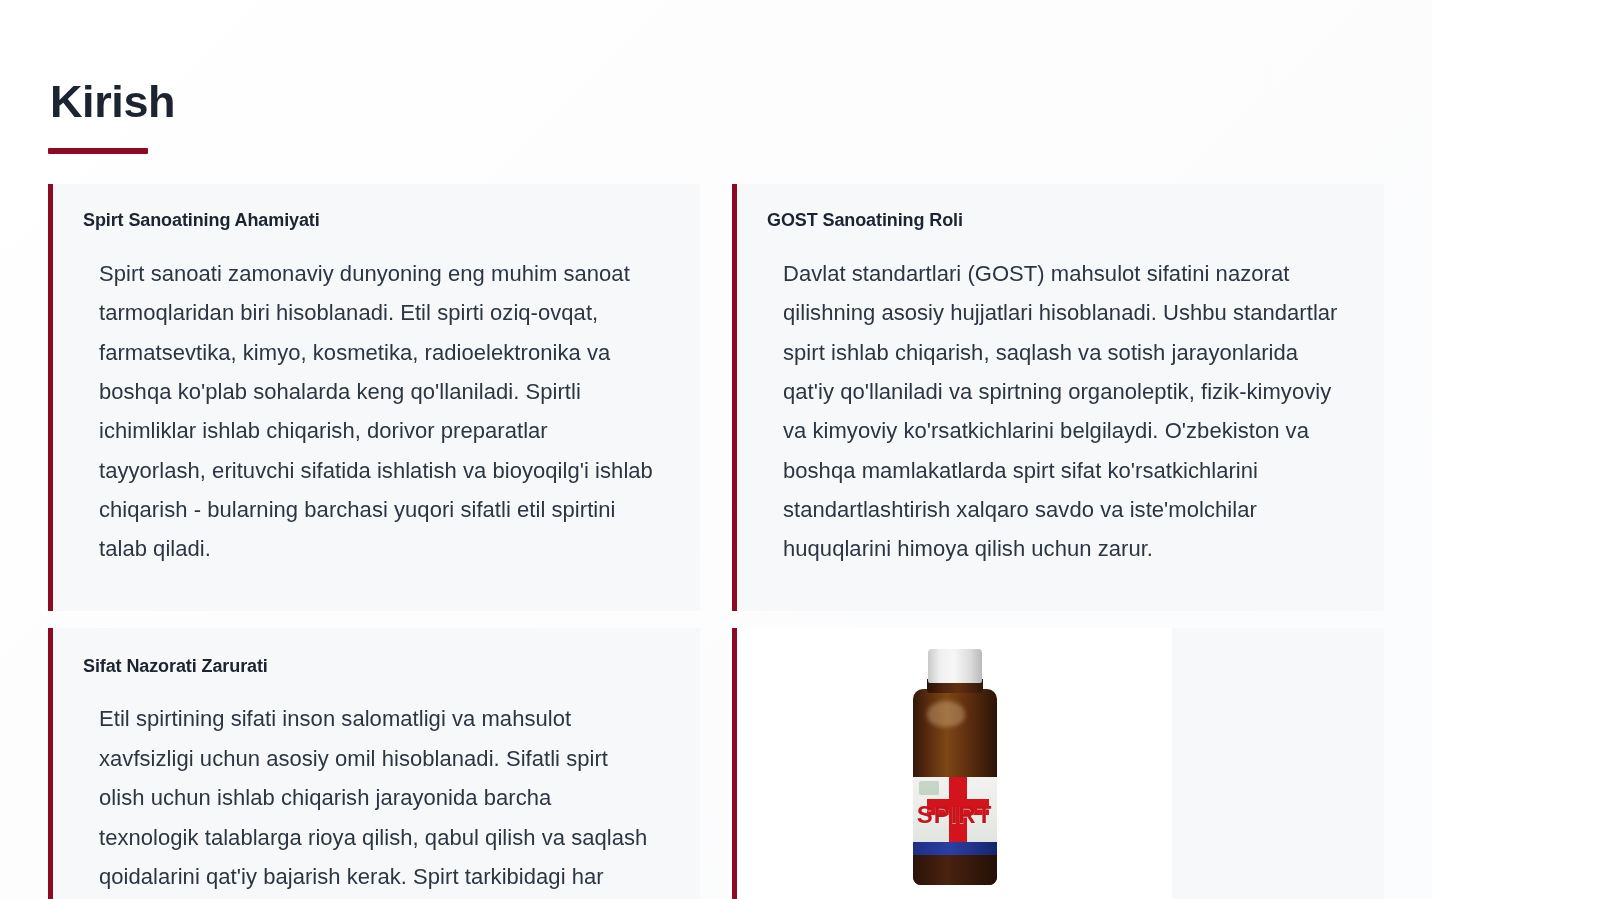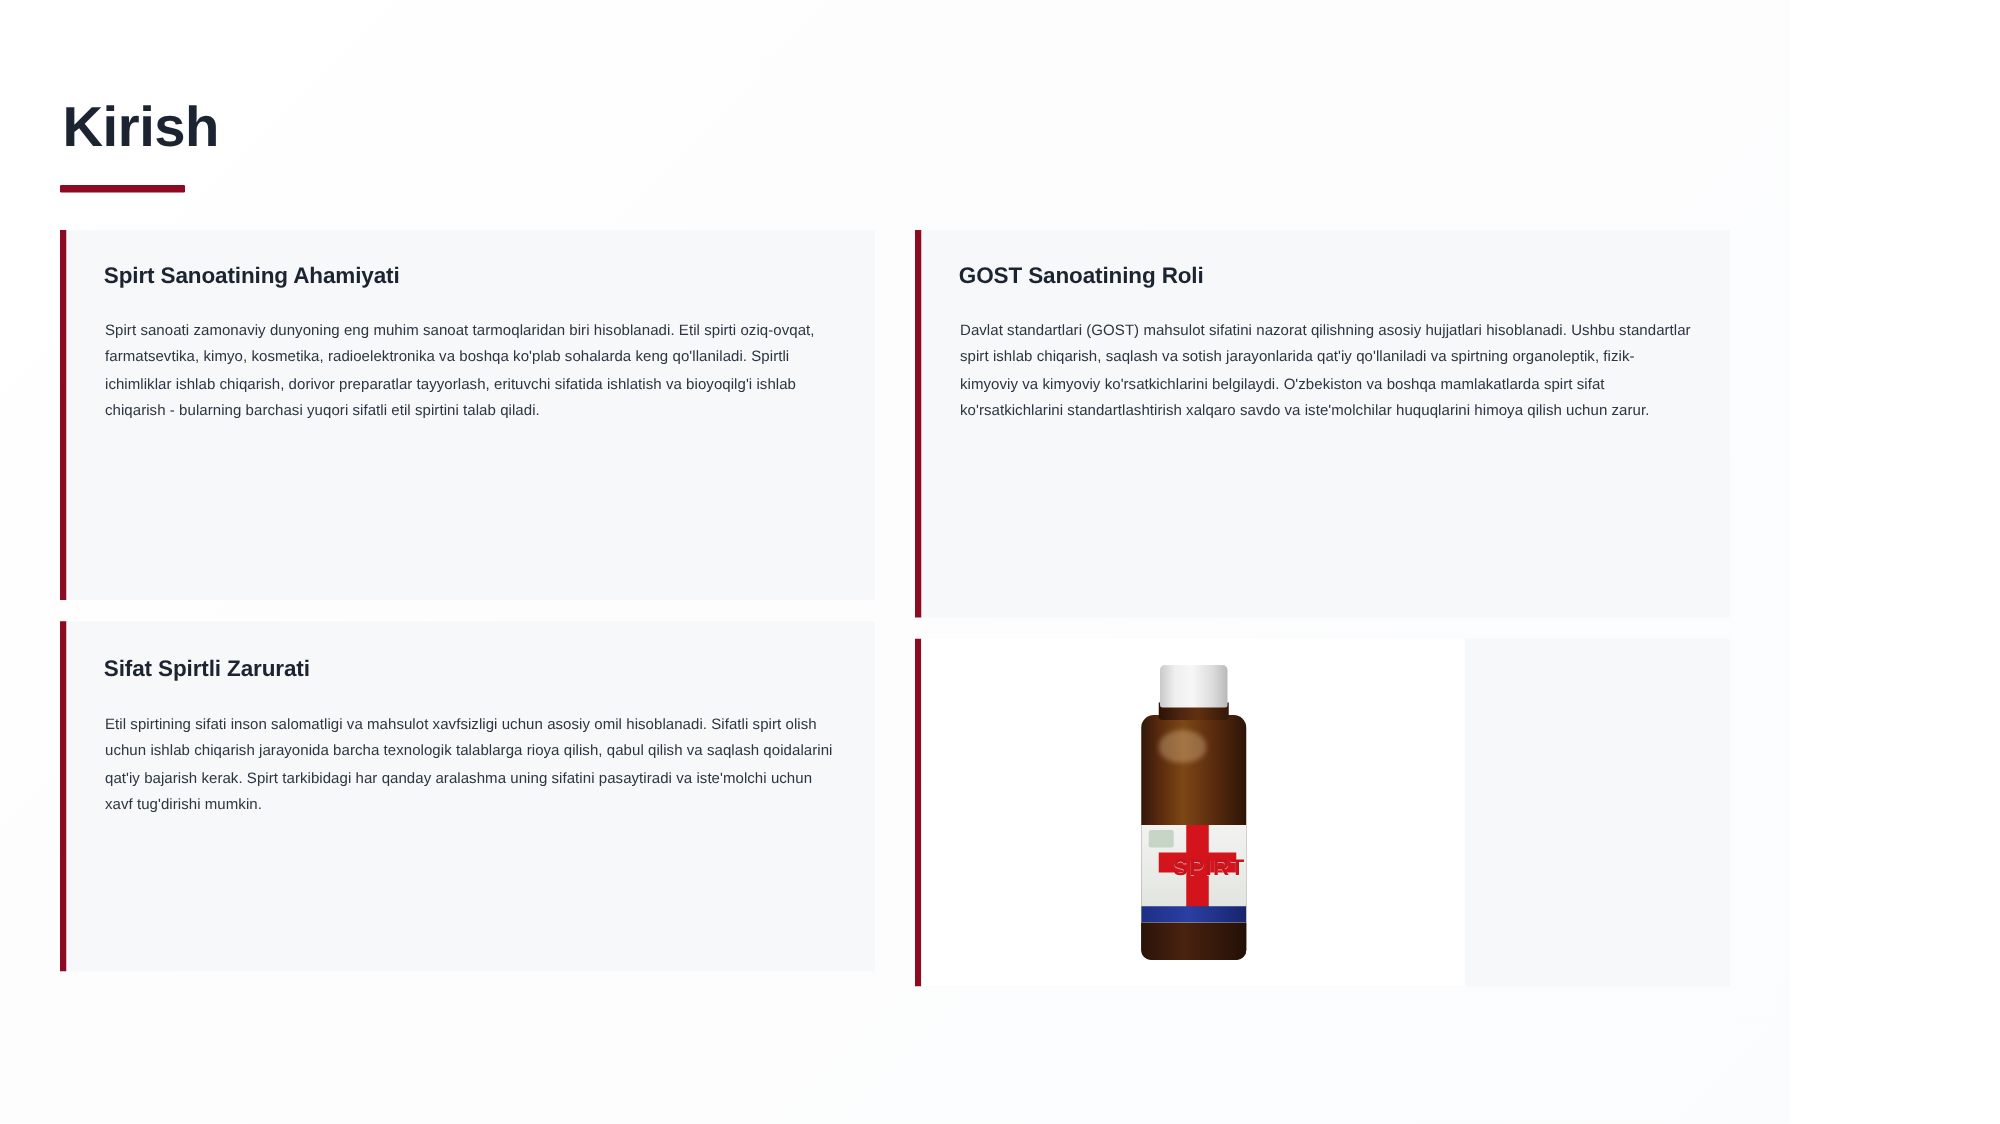--- a/index.html
+++ b/index.html
@@ -67,24 +67,24 @@
   }
   .card-title {
     font-size: 18px;
     font-weight: 700;
     color: #1b2430;
     margin: 0 0 22px 0;
     line-height: 1.2;
     letter-spacing: -0.1px;
   }
   .card-body {
-    font-size: 12px;
+    font-size: 22px;
     line-height: 1.79;
     color: #2c3542;
-    margin: 1px;
+    margin: 16px;
     letter-spacing: 0.05px;
   }
 
   .card-left-1 { min-height: 296px; }
   .card-left-2 { min-height: 280px; padding-top: 28px; }
   .card-right-1 { min-height: 310px; }
 
   
   .card-image {
     padding: 0;
@@ -169,23 +169,23 @@
     top: 22px;
     width: 62px;
     height: 16px;
     background: #d4141c;
   }
   .label-text {
     position: absolute;
     left: 0;
     top: 24px;
     width: 84px;
-    text-align: right;
+    text-align: center;
     font-family: "Liberation Sans", sans-serif;
-    font-size: 18px;
+    font-size: 24px;
     font-weight: 700;
     letter-spacing: 1px;
     color: #c4151d;
     text-shadow: 0 1px 0 rgba(255,255,255,0.55);
   }
   .label-blue-band {
     position: absolute;
     left: 0;
     bottom: 0;
     width: 84px;
@@ -222,21 +222,21 @@
   <div class="columns">
 
     <div class="col">
 
       <div class="card card-left-1">
         <h2 class="card-title">Spirt Sanoatining Ahamiyati</h2>
         <p class="card-body">Spirt sanoati zamonaviy dunyoning eng muhim sanoat tarmoqlaridan biri hisoblanadi. Etil spirti oziq-ovqat, farmatsevtika, kimyo, kosmetika, radioelektronika va boshqa ko'plab sohalarda keng qo'llaniladi. Spirtli ichimliklar ishlab chiqarish, dorivor preparatlar tayyorlash, erituvchi sifatida ishlatish va bioyoqilg'i ishlab chiqarish - bularning barchasi yuqori sifatli etil spirtini talab qiladi.</p>
       </div>
 
       <div class="card card-left-2">
-        <h2 class="card-title">Sifat Spirtli Zarurati</h2>
+        <h2 class="card-title">Sifat Nazorati Zarurati</h2>
         <p class="card-body">Etil spirtining sifati inson salomatligi va mahsulot xavfsizligi uchun asosiy omil hisoblanadi. Sifatli spirt olish uchun ishlab chiqarish jarayonida barcha texnologik talablarga rioya qilish, qabul qilish va saqlash qoidalarini qat'iy bajarish kerak. Spirt tarkibidagi har qanday aralashma uning sifatini pasaytiradi va iste'molchi uchun xavf tug'dirishi mumkin.</p>
       </div>
 
     </div>
 
     <div class="col">
 
       <div class="card card-right-1">
         <h2 class="card-title">GOST Sanoatining Roli</h2>
         <p class="card-body">Davlat standartlari (GOST) mahsulot sifatini nazorat qilishning asosiy hujjatlari hisoblanadi. Ushbu standartlar spirt ishlab chiqarish, saqlash va sotish jarayonlarida qat'iy qo'llaniladi va spirtning organoleptik, fizik-kimyoviy va kimyoviy ko'rsatkichlarini belgilaydi. O'zbekiston va boshqa mamlakatlarda spirt sifat ko'rsatkichlarini standartlashtirish xalqaro savdo va iste'molchilar huquqlarini himoya qilish uchun zarur.</p>

